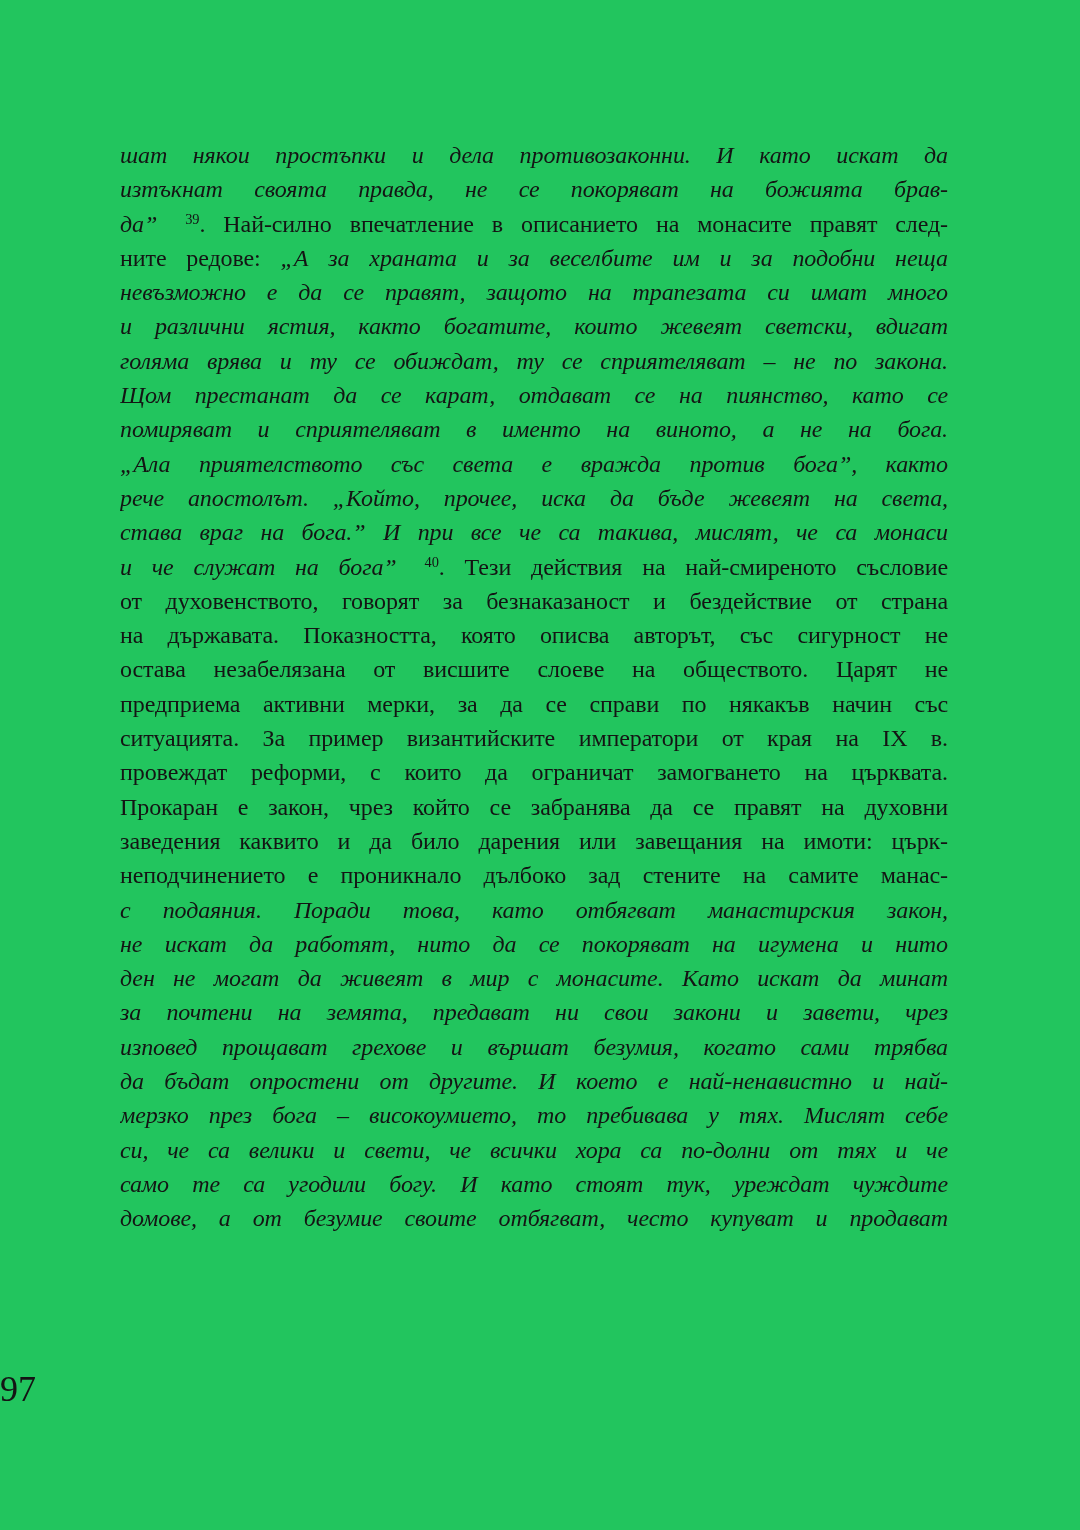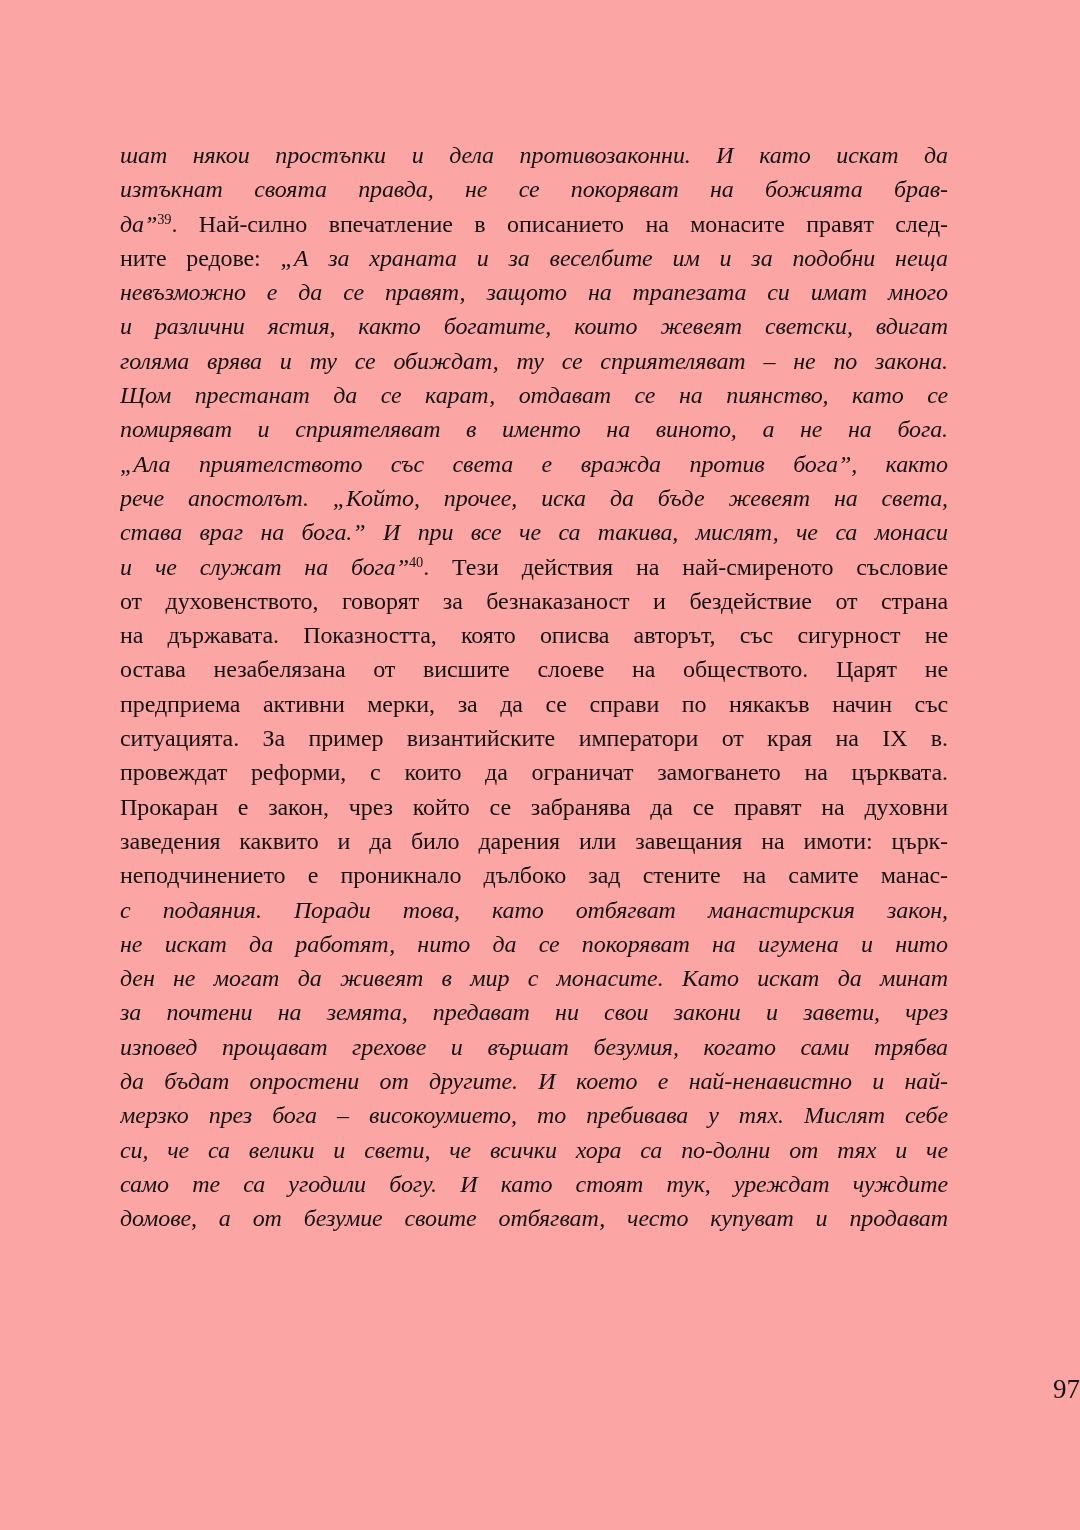--- a/index.html
+++ b/index.html
@@ -11,21 +11,21 @@
     position: relative;
     width: 1080px;
     height: 1530px;
     font-family: "Liberation Serif", "DejaVu Serif", serif;
     color: #141414;
     overflow: hidden;
   }
   .scan-page {
     position: absolute;
     inset: 0;
-    background: #fca5a5;
+    background: #22c55e;
     text-decoration: underline;
   }
   .text-block {
     position: absolute;
     left: 120px;
     top: 138px;
     width: 828px;
   }
   .line {
     font-size: 24px;
@@ -46,28 +46,29 @@
   .rm {
     font-style: normal;
   }
   sup.fnref {
     font-style: normal;
     font-size: 0.60em;
     line-height: 0;
     vertical-align: baseline;
     position: relative;
     top: -0.5em;
+    margin-left: 28px;
   }
   .page-number {
     position: absolute;
     top: 1372px;
     left: 0;
     width: 1080px;
-    text-align: right;
-    font-size: 27px;
+    text-align: left;
+    font-size: 36px;
     line-height: 34px;
     color: #141414;
   }
 </style>
 </head>
 <body>
 
 <div class="scan-page">
   <div class="text-block">
       <div class="line"><span class="it">шат някои простъпки и дела противозаконни. И като искат да</span></div>

